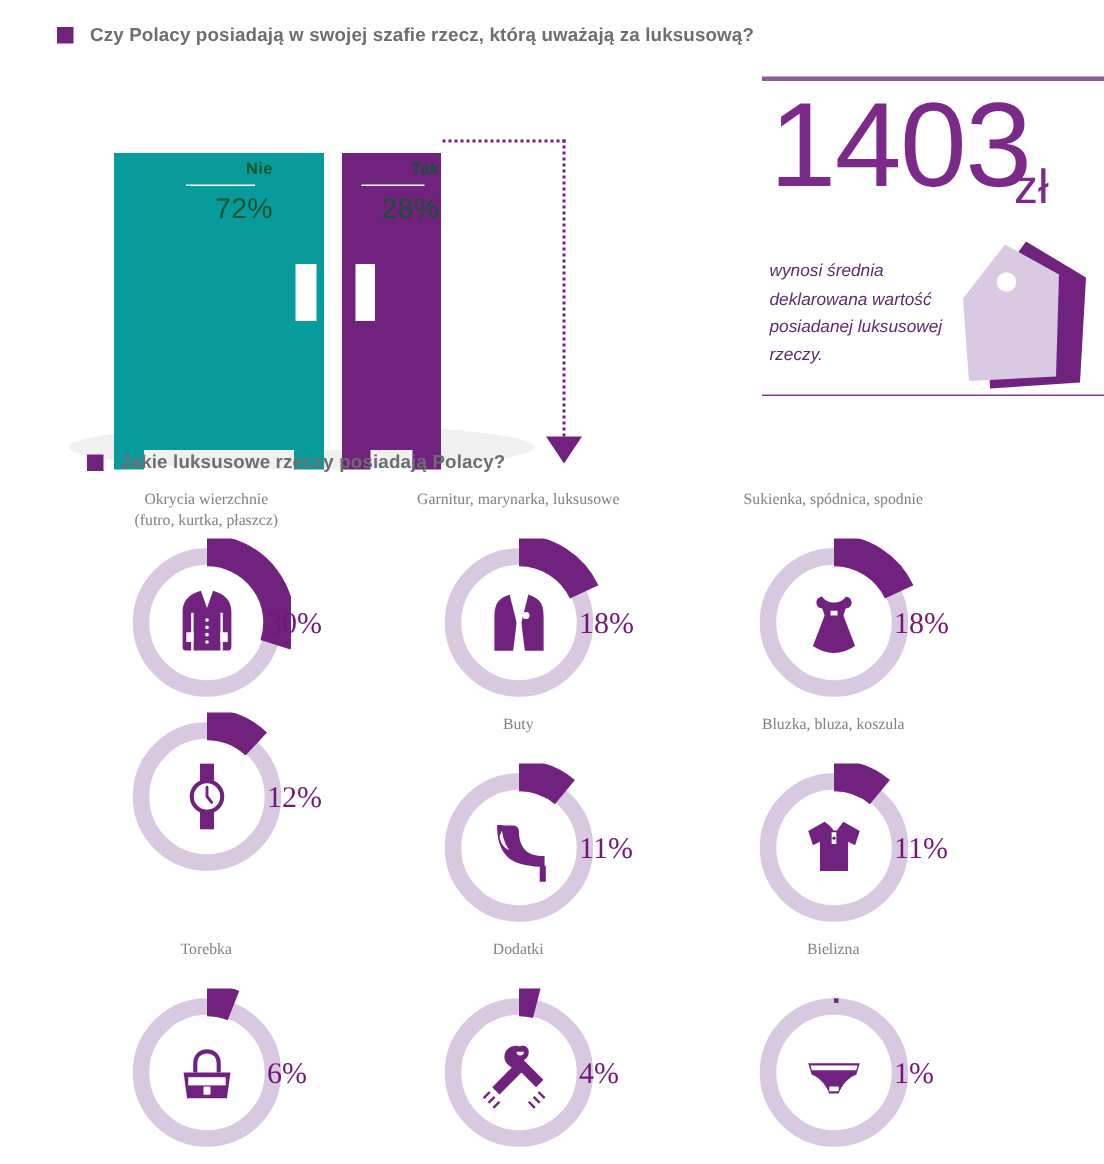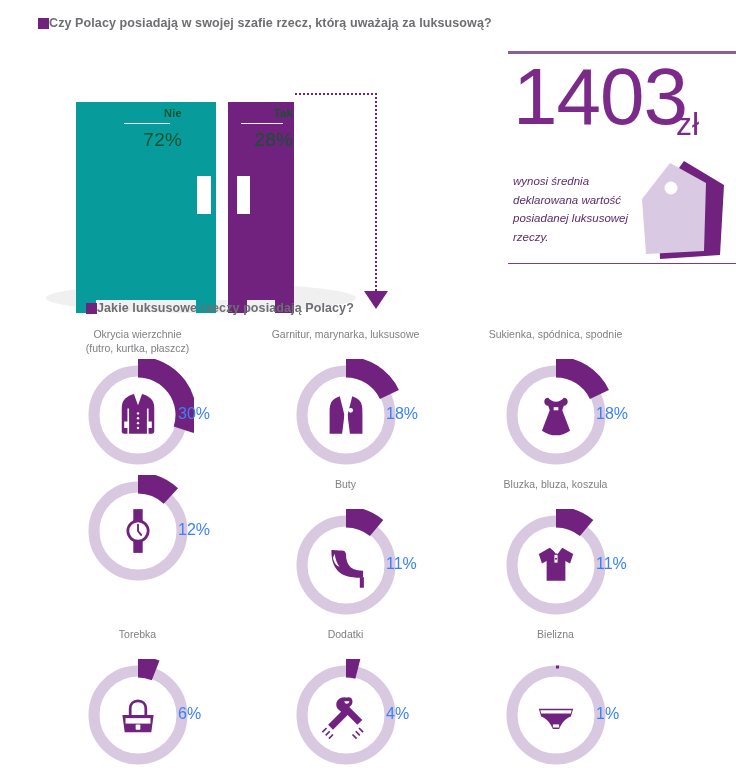--- a/index.html
+++ b/index.html
@@ -17,36 +17,37 @@
   }
 
   
   .abs { position: absolute; }
 
   
   .heading {
     position: absolute;
     display: flex;
     align-items: center;
+    gap: 11px;
   }
   .heading .bullet {
     width: 11px;
     height: 11px;
     background: #70227E;
     flex: 0 0 auto;
   }
   .heading .htext {
     font-size: 12.5px;
     font-weight: bold;
     color: #6d6e71;
     letter-spacing: .1px;
     white-space: nowrap;
   }
   #heading-1 { left: 38px; top: 16px; }
-  #heading-2 { left: 54px; top: 301px; padding-left: 32px; }
+  #heading-2 { left: 26px; top: 301px; padding-left: 32px; }
 
   
   #wardrobe-block { left: 0; top: 45px; width: 470px; height: 250px; }
 
   #wardrobe-shadow {
     left: 46px; top: 238px;
     width: 310px; height: 30px;
     background: #f0f0f0;
     border-radius: 50%;
   }
@@ -181,20 +182,21 @@
   }
 
   
   #tag-wrap { left: 620px; top: 155px; width: 116px; height: 112px; }
 
   
   #donut-grid {
     position: absolute;
     left: 0; top: 325px;
     width: 736px;
+    font-family: Liberation Serif, serif;
   }
   .donut-row {
     position: relative;
     height: 150px;
   }
   .donut-cell {
     position: absolute;
     width: 215px;
   }
   .donut-cell .cap {
@@ -211,22 +213,22 @@
     height: 112px;
     display: flex;
     align-items: center;
     justify-content: center;
   }
   .donut-svg { display: block; }
   .donut-pct {
     position: absolute;
     left: 148px;
     top: 46px;
-    font-size: 16px;
-    color: #3b82f6;
+    font-size: 20px;
+    color: #701a75;
     white-space: nowrap;
   }
   .icon-layer {
     position: absolute;
     left: 50%;
     top: 50%;
     transform: translate(-50%, -50%);
     width: 56px;
     height: 56px;
     display: flex;

